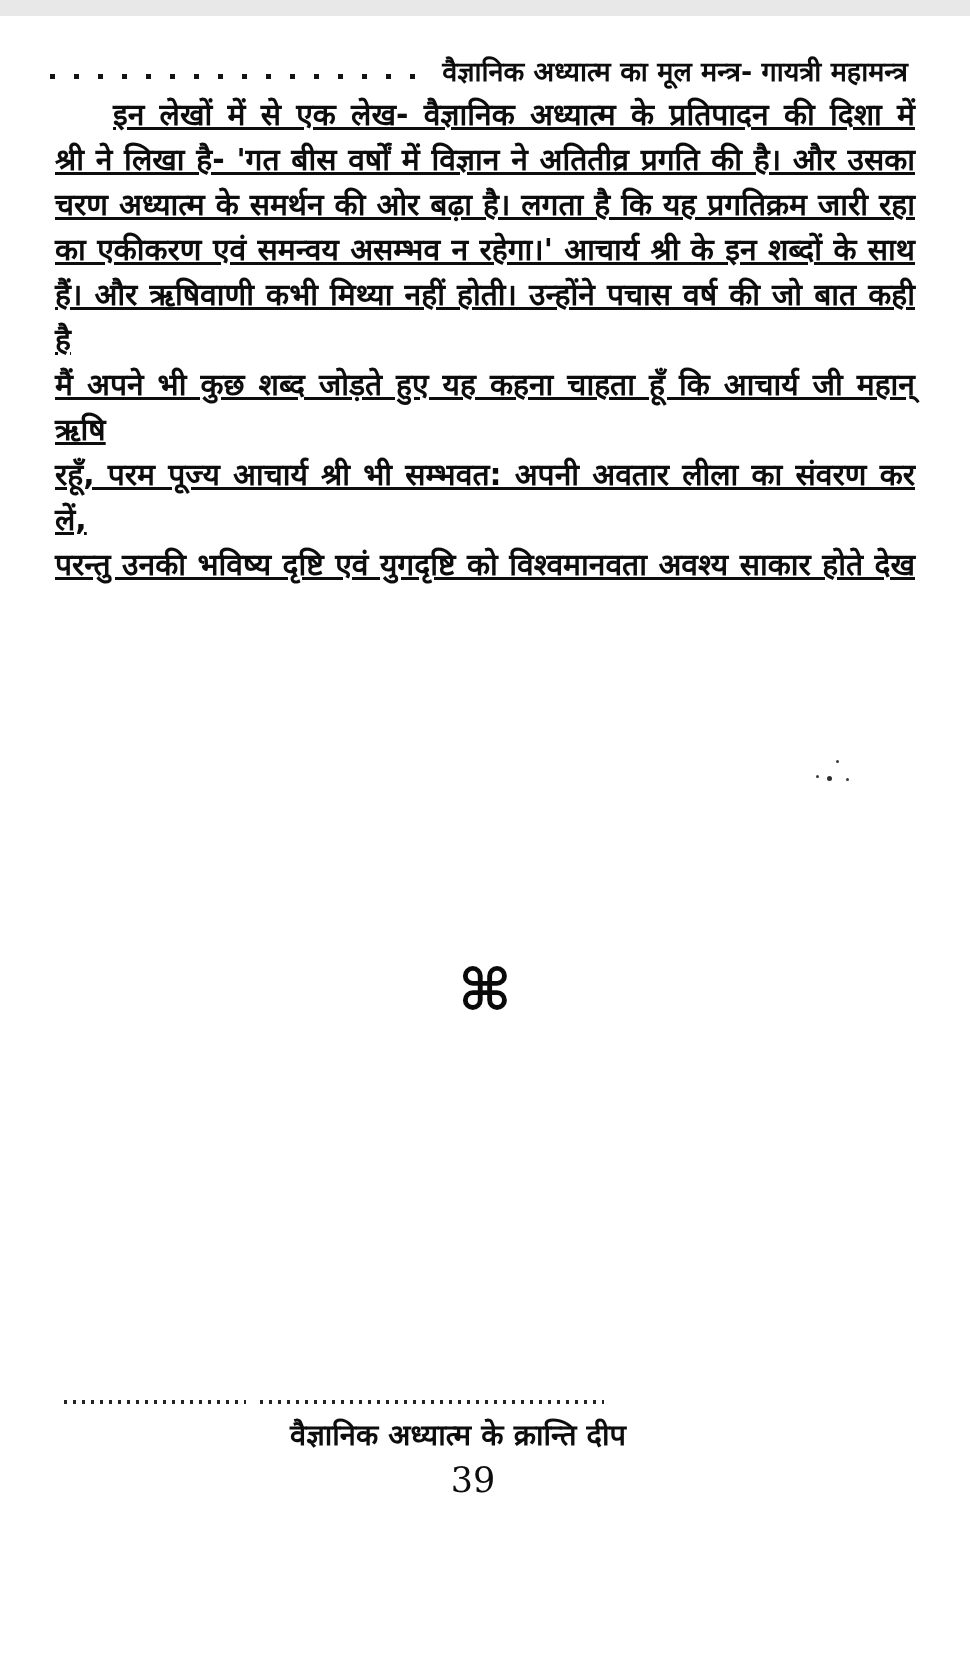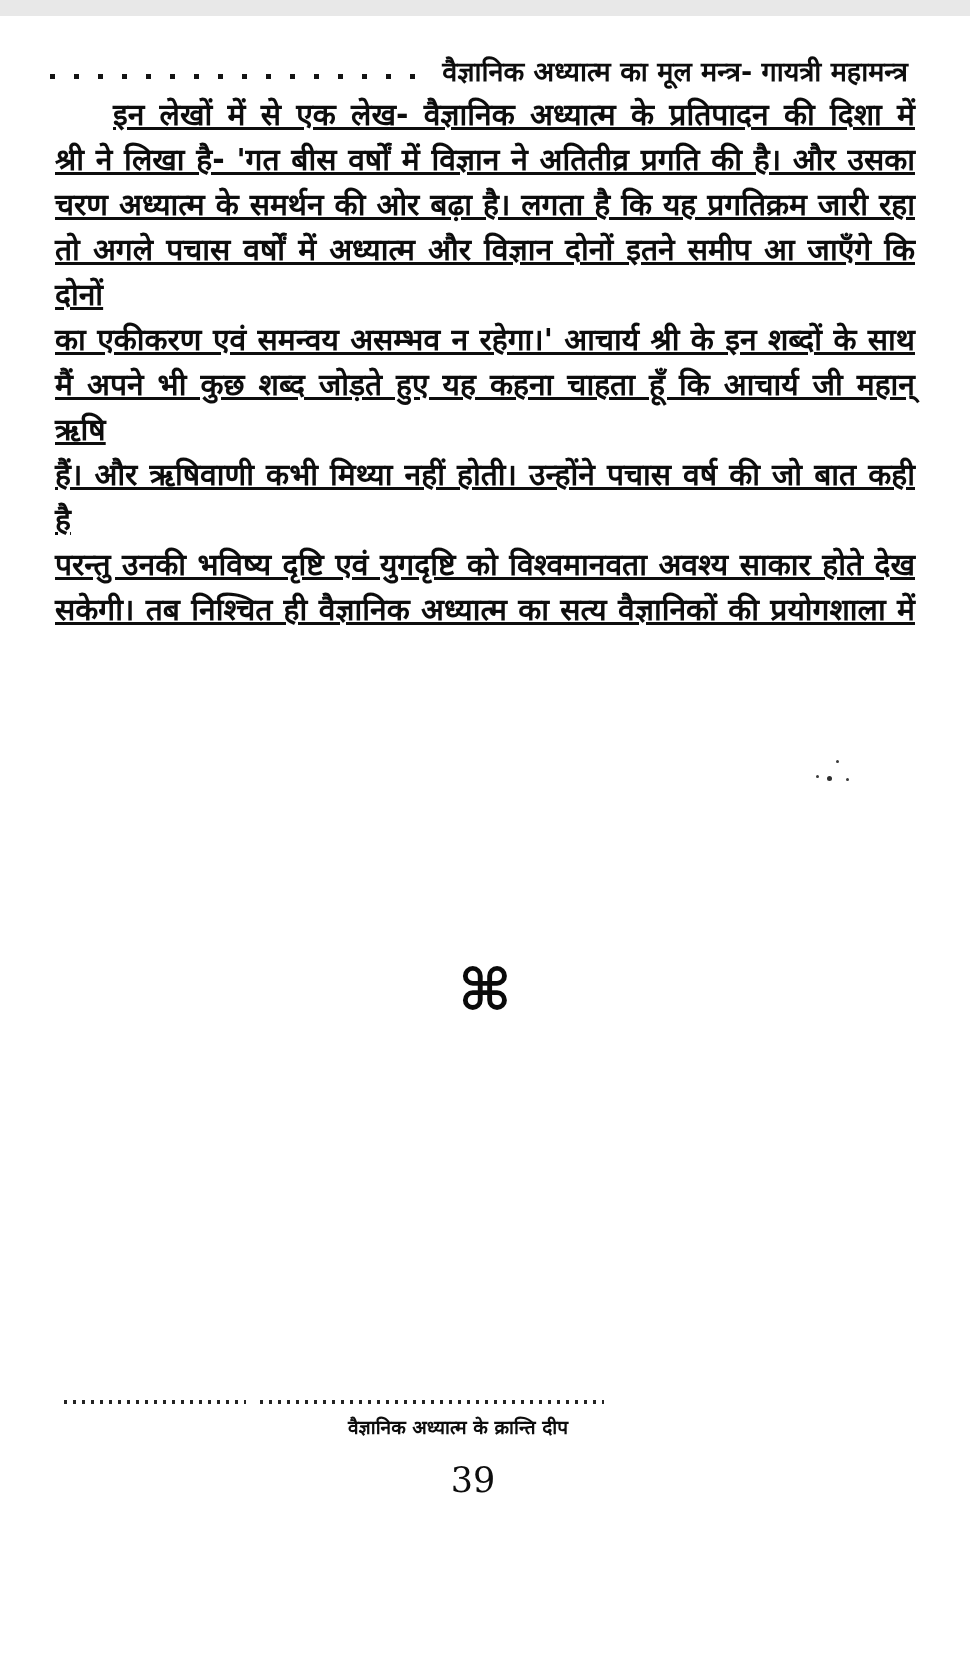--- a/index.html
+++ b/index.html
@@ -96,21 +96,21 @@
   .footer-rule .seg-gap { width: 14px; }
   .footer-rule .seg2 {
     flex: 1;
     height: 4px;
     background: repeating-linear-gradient(to right, #242424 0 3px, transparent 3px 9px);
   }
   .footer-title {
     position: absolute;
     top: 1398px; left: 0; right: 54px;
     text-align: center;
-    font-size: 19px;
+    font-size: 29px;
     font-weight: 700;
   }
   .page-number {
     position: absolute;
     top: 1444px; left: 0; right: 24px;
     text-align: center;
     font-size: 35px;
     font-weight: 400;
     font-family: "DejaVu Serif", serif;
   }
@@ -122,26 +122,25 @@
 
   <div class="header">
     <div class="leader-dots"></div>
     <div class="header-title">वैज्ञानिक अध्यात्म का मूल मन्त्र- गायत्री महामन्त्र</div>
   </div>
 
   <div class="body-text">
       <div class="body-line first">इन लेखों में से एक लेख- वैज्ञानिक अध्यात्म के प्रतिपादन की दिशा में</div>
       <div class="body-line">श्री ने लिखा है- 'गत बीस वर्षों में विज्ञान ने अतितीव्र प्रगति की है। और उसका</div>
       <div class="body-line">चरण अध्यात्म के समर्थन की ओर बढ़ा है। लगता है कि यह प्रगतिक्रम जारी रहा</div>
-      <div class="body-line">तो अगले पचास वर्षों में अध्यात्म और विज्ञान दोनों इतने समीप आ जाएँगे कि दोनों</div>
       <div class="body-line">का एकीकरण एवं समन्वय असम्भव न रहेगा।' आचार्य श्री के इन शब्दों के साथ</div>
+      <div class="body-line">हैं। और ऋषिवाणी कभी मिथ्या नहीं होती। उन्होंने पचास वर्ष की जो बात कही है</div>
       <div class="body-line">मैं अपने भी कुछ शब्द जोड़ते हुए यह कहना चाहता हूँ कि आचार्य जी महान् ऋषि</div>
-      <div class="body-line">हैं। और ऋषिवाणी कभी मिथ्या नहीं होती। उन्होंने पचास वर्ष की जो बात कही है</div>
+      <div class="body-line">रहूँ, परम पूज्य आचार्य श्री भी सम्भवत: अपनी अवतार लीला का संवरण कर लें,</div>
       <div class="body-line">परन्तु उनकी भविष्य दृष्टि एवं युगदृष्टि को विश्वमानवता अवश्य साकार होते देख</div>
-      <div class="body-line">सकेगी। तब निश्चित ही वैज्ञानिक अध्यात्म का सत्य वैज्ञानिकों की प्रयोगशाला में</div>
     </div>
 
   <div class="ornament">⌘</div>
 
   <div class="speck"></div>
 
   <div class="footer-rule">
     <span class="seg1"></span>
     <span class="seg-gap"></span>
     <span class="seg2"></span>

